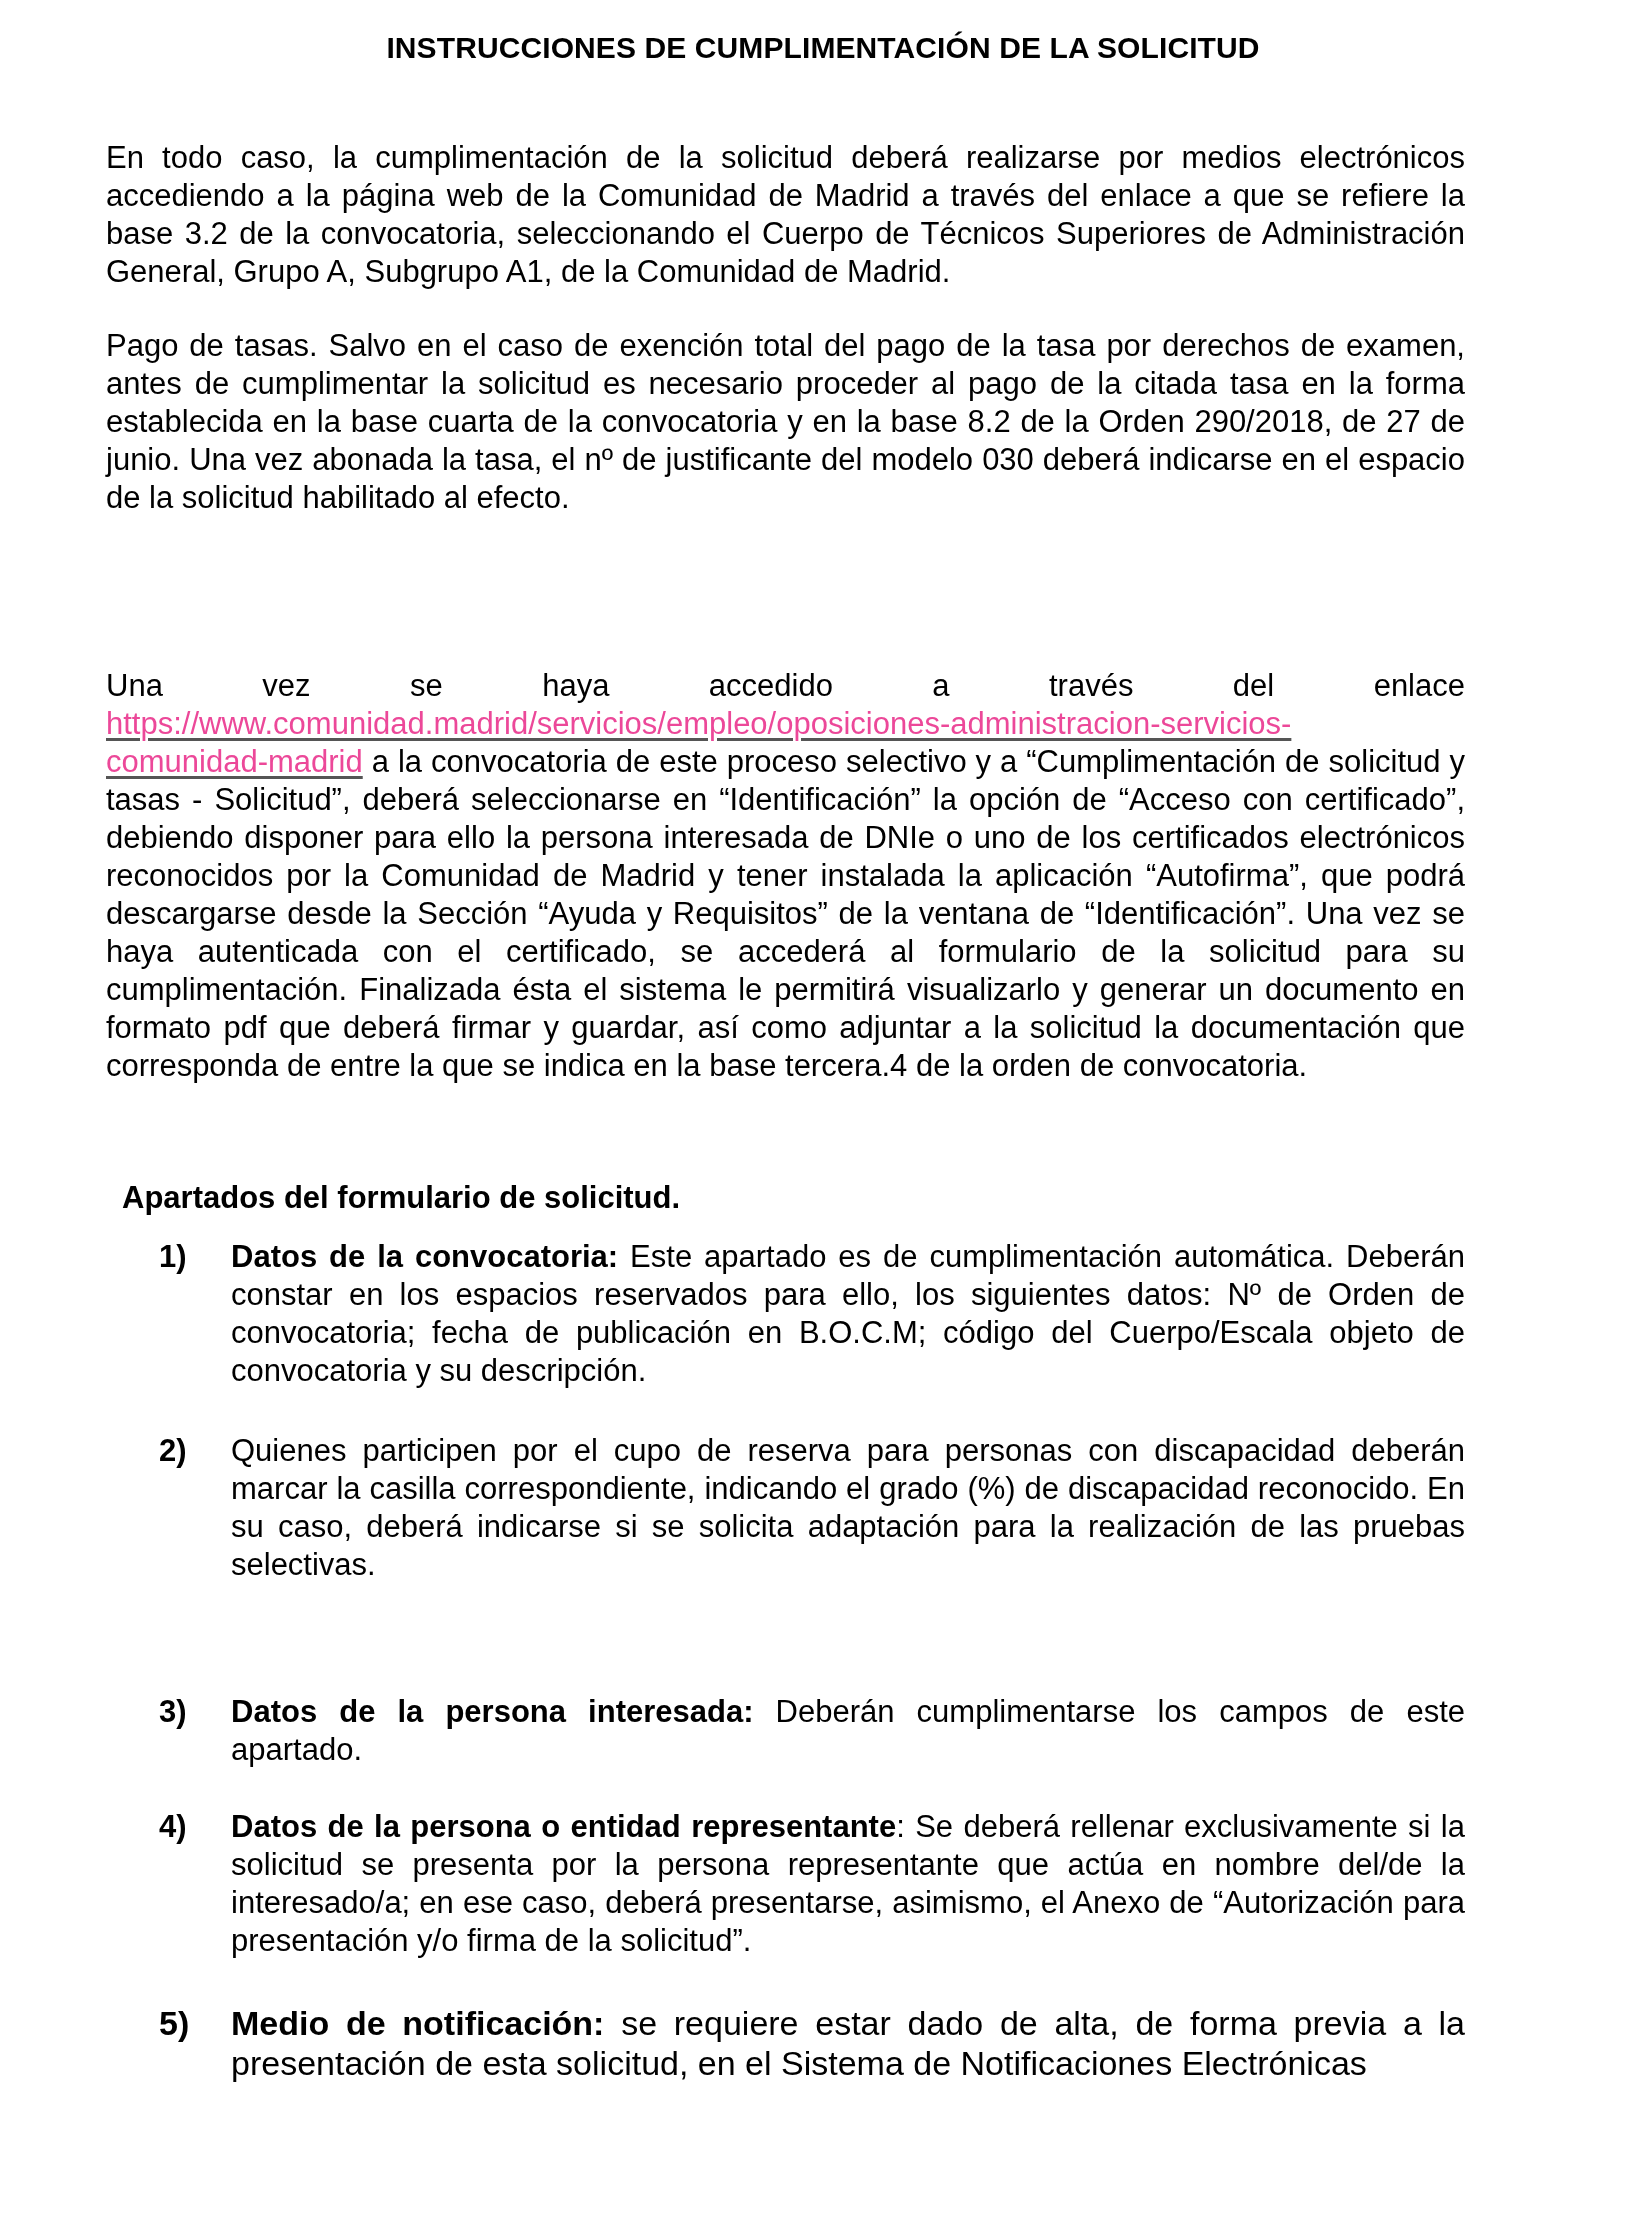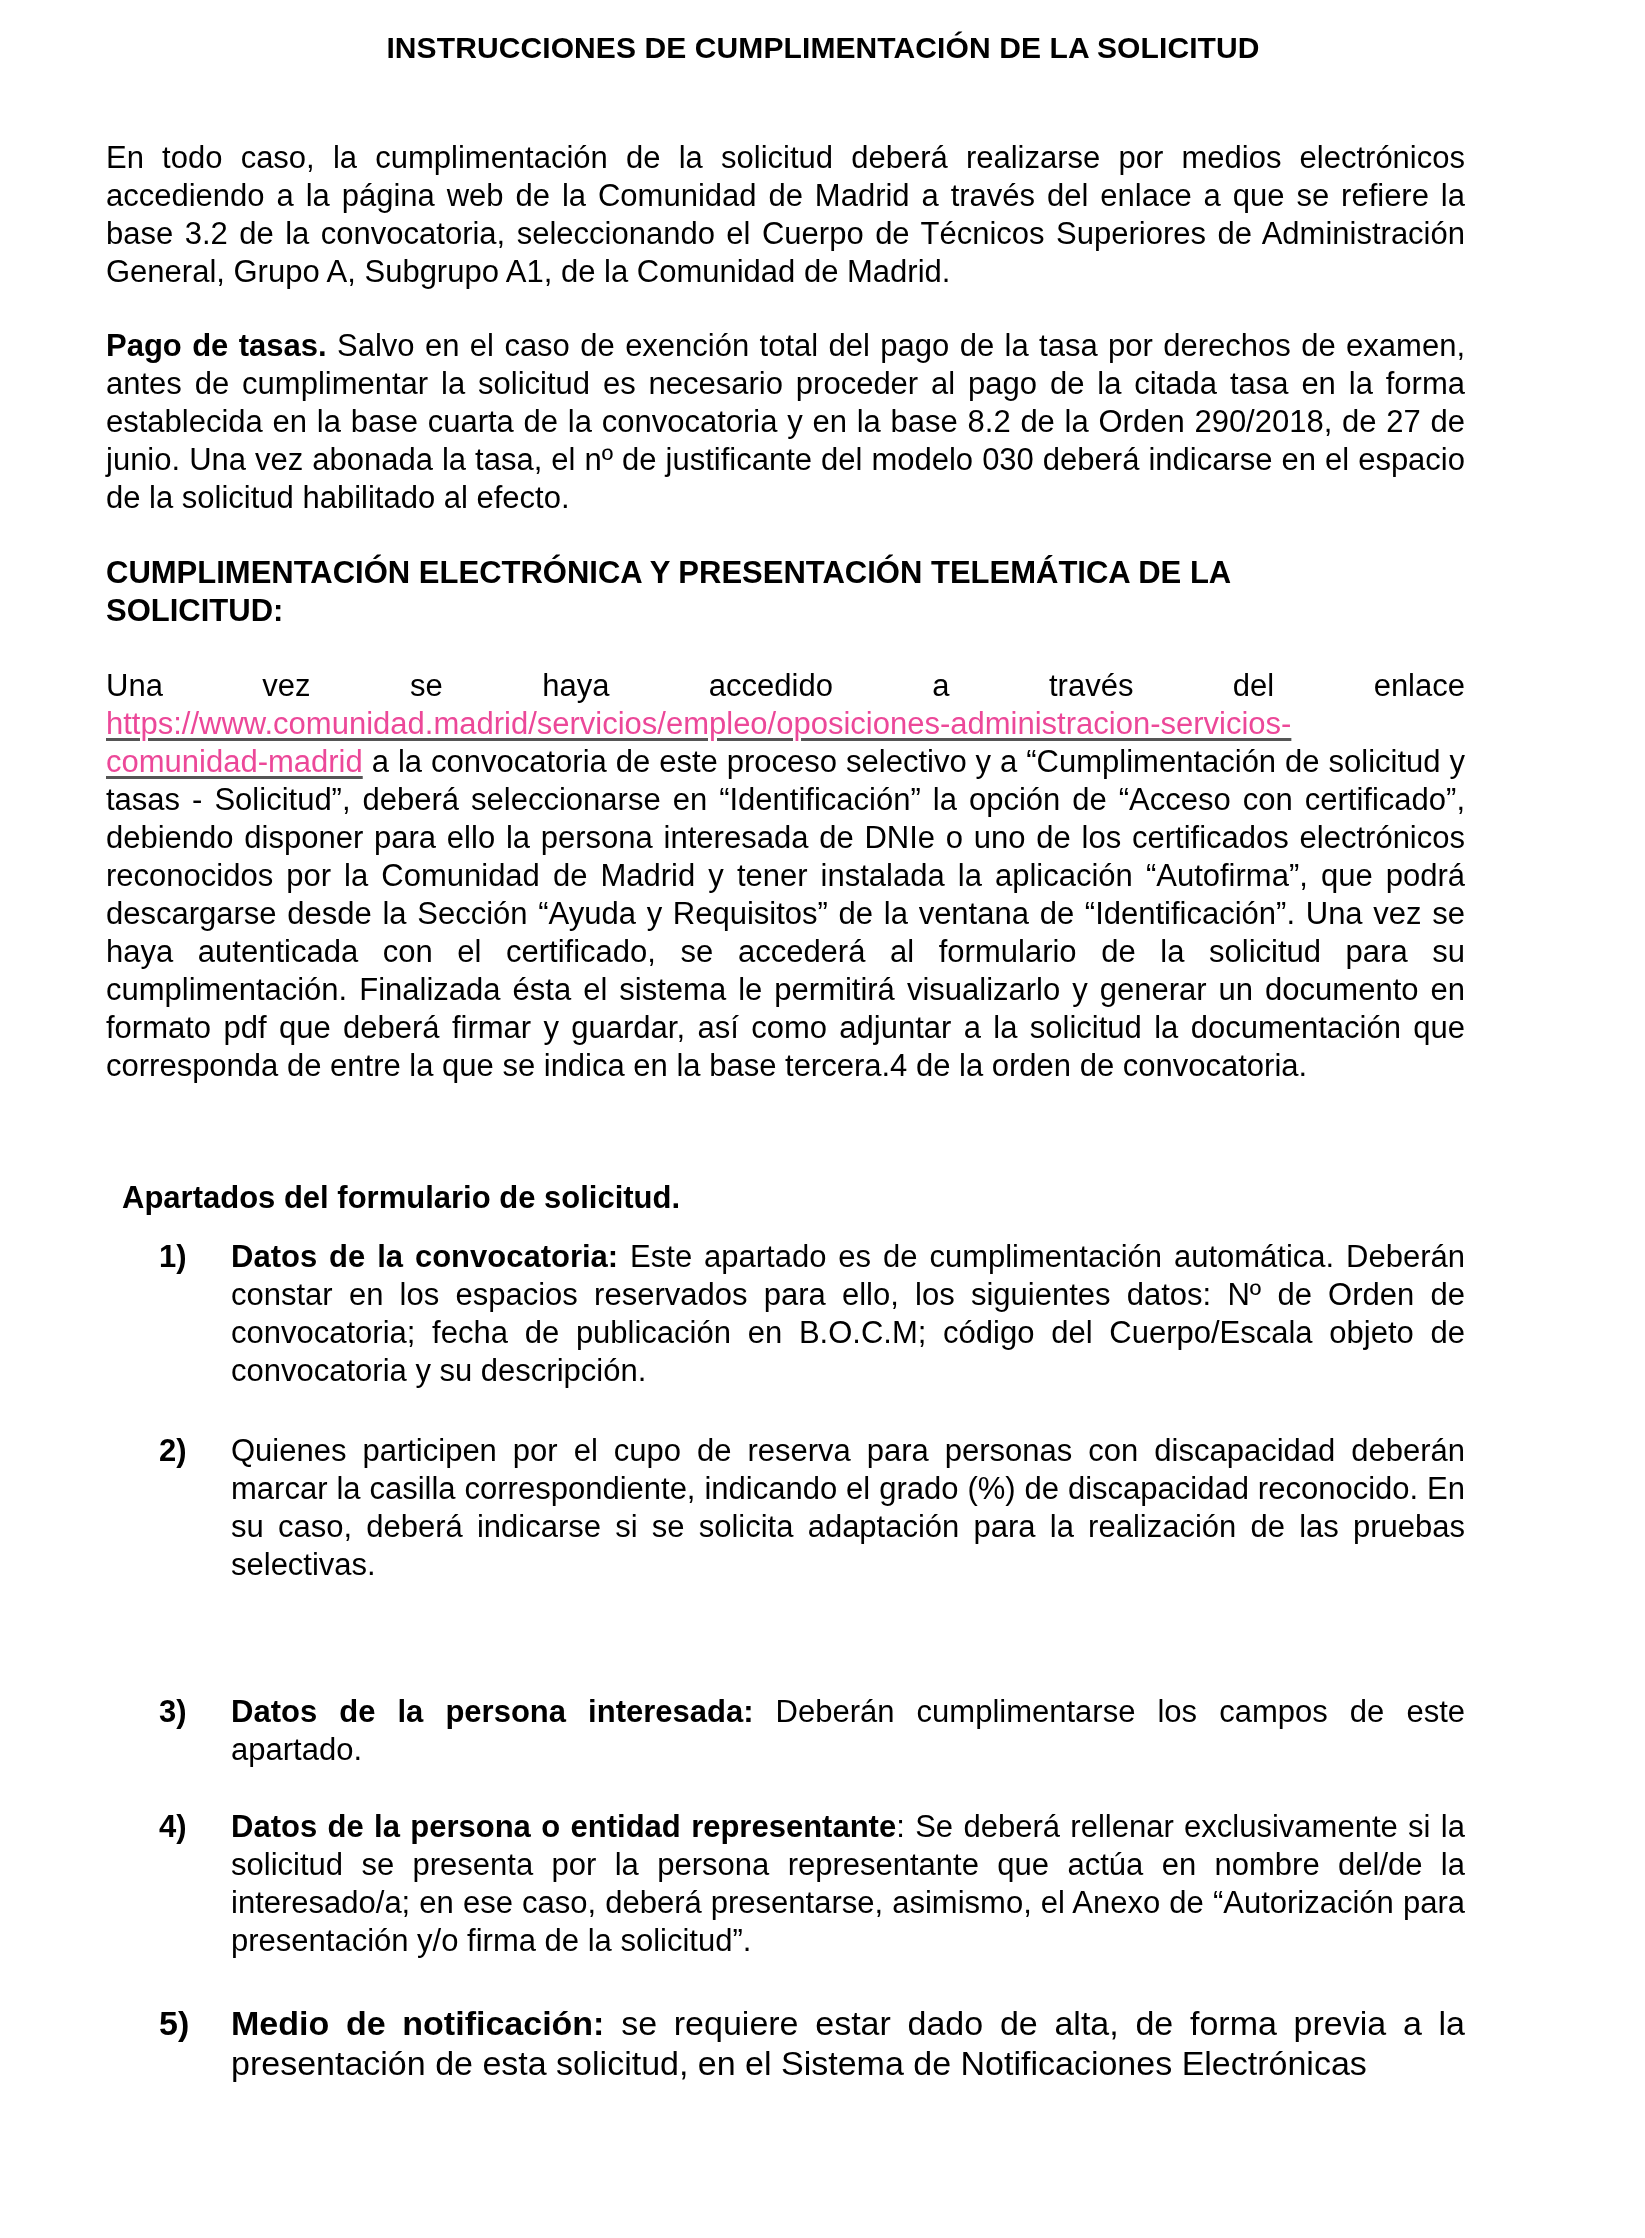--- a/index.html
+++ b/index.html
@@ -9,21 +9,21 @@
   }
   .page { position: absolute; left: 0; top: 0; width: 1646px; height: 2239px; }
   .title {
     position: absolute; top: 29px; left: 0; width: 1646px; text-align: center;
     font-weight: bold; font-size: 30px; line-height: 38px; letter-spacing: 0.1px;
   }
   .block {
     position: absolute; left: 106px; width: 1359px;
     font-size: 31px; line-height: 38px; text-align: justify;
   }
-  .block b { font-weight: bold; margin-top: 10px; }
+  .block b { font-weight: normal; margin-top: 10px; }
   .heading { font-weight: bold; text-align: left; }
   .link { color: #ec4899; text-decoration: underline; text-decoration-color: #555; text-decoration-thickness: 2.9px; text-underline-offset: 4.3px; }
   .item { position: absolute; left: 159px; width: 1306px; font-size: 31px; line-height: 38px; }
   .item .num { position: absolute; left: 0; top: 0; font-weight: bold; }
   .item .txt { margin-left: 72px; text-align: justify; display: block; }
   .item.big { font-size: 34px; line-height: 40px; }
   .last-justify { text-align-last: justify; }
 </style>
 </head>
 <body>
@@ -31,21 +31,20 @@
 <div class="page">
 
   <div class="title">INSTRUCCIONES DE CUMPLIMENTACIÓN DE LA SOLICITUD</div>
 
   <p class="block" style="top:139px; margin:0;">En todo caso, la cumplimentación de la solicitud deberá realizarse por medios electrónicos accediendo a la página web de la Comunidad de Madrid a través del enlace a que se refiere la base 3.2 de la convocatoria, seleccionando el Cuerpo de Técnicos Superiores de Administración General, Grupo A, Subgrupo A1, de la Comunidad de Madrid.</p>
 
   <p class="block" style="top:327px; margin:0;">
     <b>Pago de tasas.</b><span> Salvo en el caso de exención total del pago de la tasa por derechos de examen, antes de cumplimentar la solicitud es necesario proceder al pago de la citada tasa en la forma establecida en la base cuarta de la convocatoria y en la base 8.2 de la Orden 290/2018, de 27 de junio. Una vez abonada la tasa, el nº de justificante del modelo 030 deberá indicarse en el espacio de la solicitud habilitado al efecto.</span>
   </p>
 
-  <p class="block heading" style="top:554px; margin:0; width:1229px;">CUMPLIMENTACIÓN ELECTRÓNICA Y PRESENTACIÓN TELEMÁTICA DE LA SOLICITUD:</p>
 
   <div class="block" style="top:667px;">
     <div class="last-justify">Una vez se haya accedido a través del enlace</div>
     <div><a class="link">https://www.comunidad.madrid/servicios/empleo/oposiciones-administracion-servicios-</a></div>
     <div style="text-align:justify;"><a class="link">comunidad-madrid</a><span> a la convocatoria de este proceso selectivo y a “Cumplimentación de solicitud y tasas - Solicitud”, deberá seleccionarse en “Identificación” la opción de “Acceso con certificado”, debiendo disponer para ello la persona interesada de DNIe o uno de los certificados electrónicos reconocidos por la Comunidad de Madrid y tener instalada la aplicación “Autofirma”, que podrá descargarse desde la Sección “Ayuda y Requisitos” de la ventana de “Identificación”. Una vez se haya autenticada con el certificado, se accederá al formulario de la solicitud para su cumplimentación. Finalizada ésta el sistema le permitirá visualizarlo y generar un documento en formato pdf que deberá firmar y guardar, así como adjuntar a la solicitud la documentación que corresponda de entre la que se indica en la base tercera.4 de la orden de convocatoria.</span></div>
   </div>
 
   <p class="block heading" style="top:1163px; margin:16px;">Apartados del formulario de solicitud.</p>
 
   <div class="item" style="top:1238px;">

